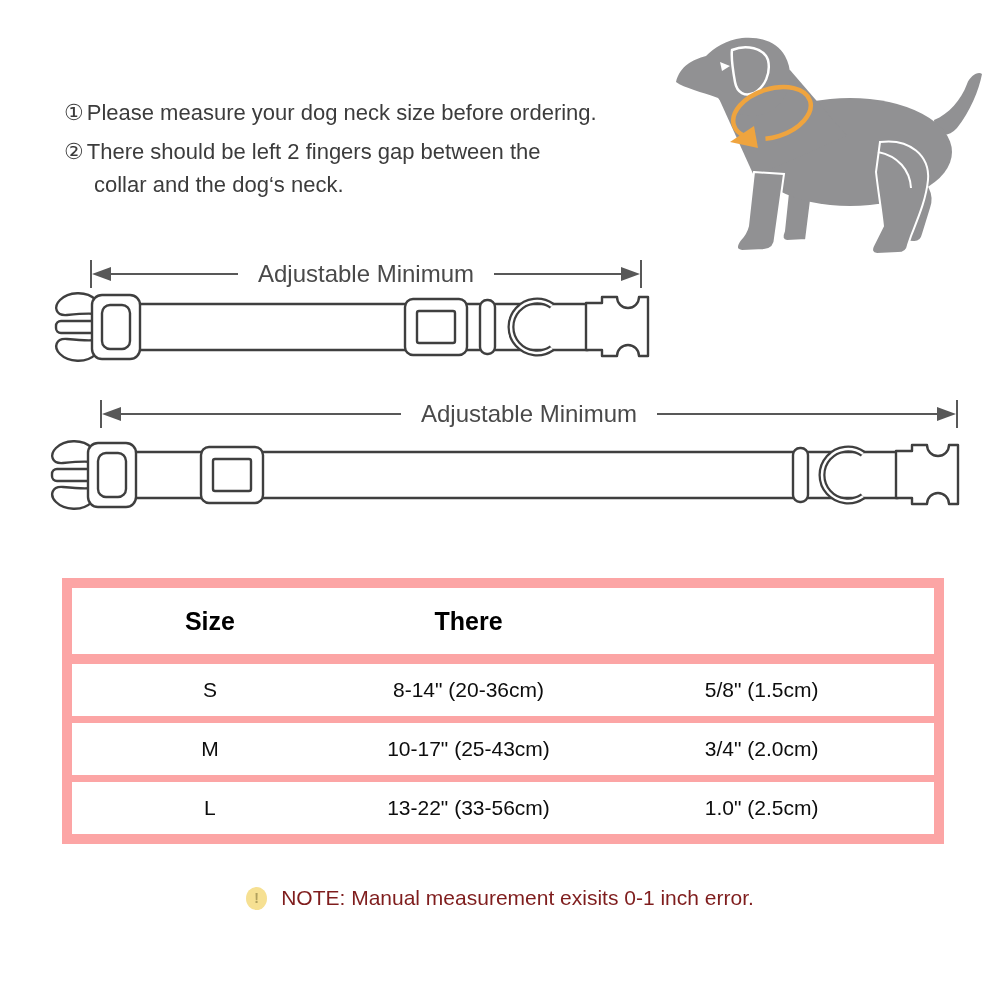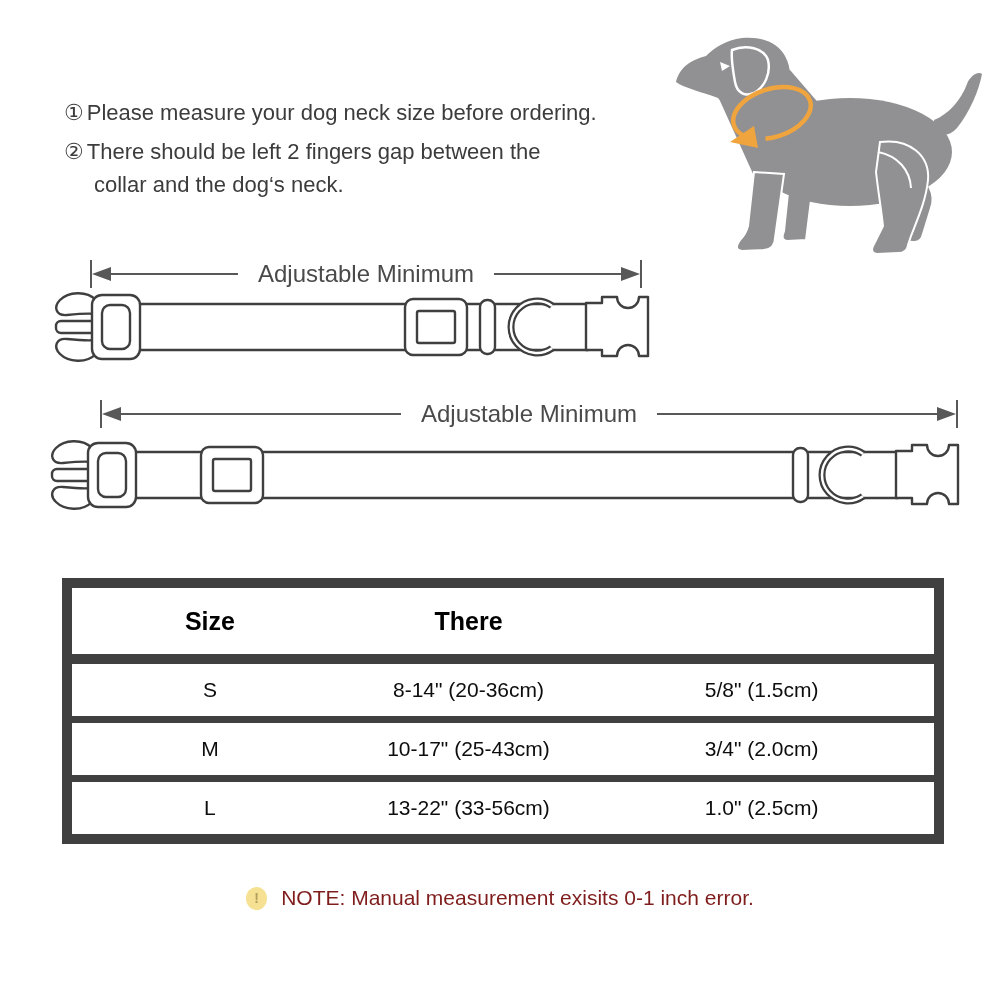--- a/index.html
+++ b/index.html
@@ -24,21 +24,21 @@
   .alabel{flex:0 0 auto;margin:0 20px;font-size:24px;color:#4a4a4a;white-space:nowrap;}
   #arrow-min{left:90px;top:256px;width:552px;}
   #arrow-max{left:100px;top:396px;width:858px;}
   
   .collar-svg{position:absolute;}
   #collar-min{left:40px;top:288px;}
   #collar-max{left:36px;top:436px;}
   
   #dog{position:absolute;left:672px;top:24px;}
   
-  .size-table{position:absolute;left:62px;top:578px;width:882px;background:#404040;
+  .size-table{position:absolute;left:62px;top:578px;width:882px;background:#fca5a5;
               padding:10px;box-sizing:border-box;}
   .t-row{background:#ffffff;display:grid;grid-template-columns:32% 28% 40%;
          align-items:center;text-align:center;}
   .t-head{height:66px;font-weight:bold;font-size:25px;color:#000;}
   .t-head-spacer{height:10px;}
   .t-data{height:52px;font-size:21px;color:#0d0d0d;}
   .t-data-spacer{height:7px;}
   
   .note{position:absolute;left:0;top:886px;width:100%;display:flex;
         justify-content:center;align-items:center;gap:14px;}

